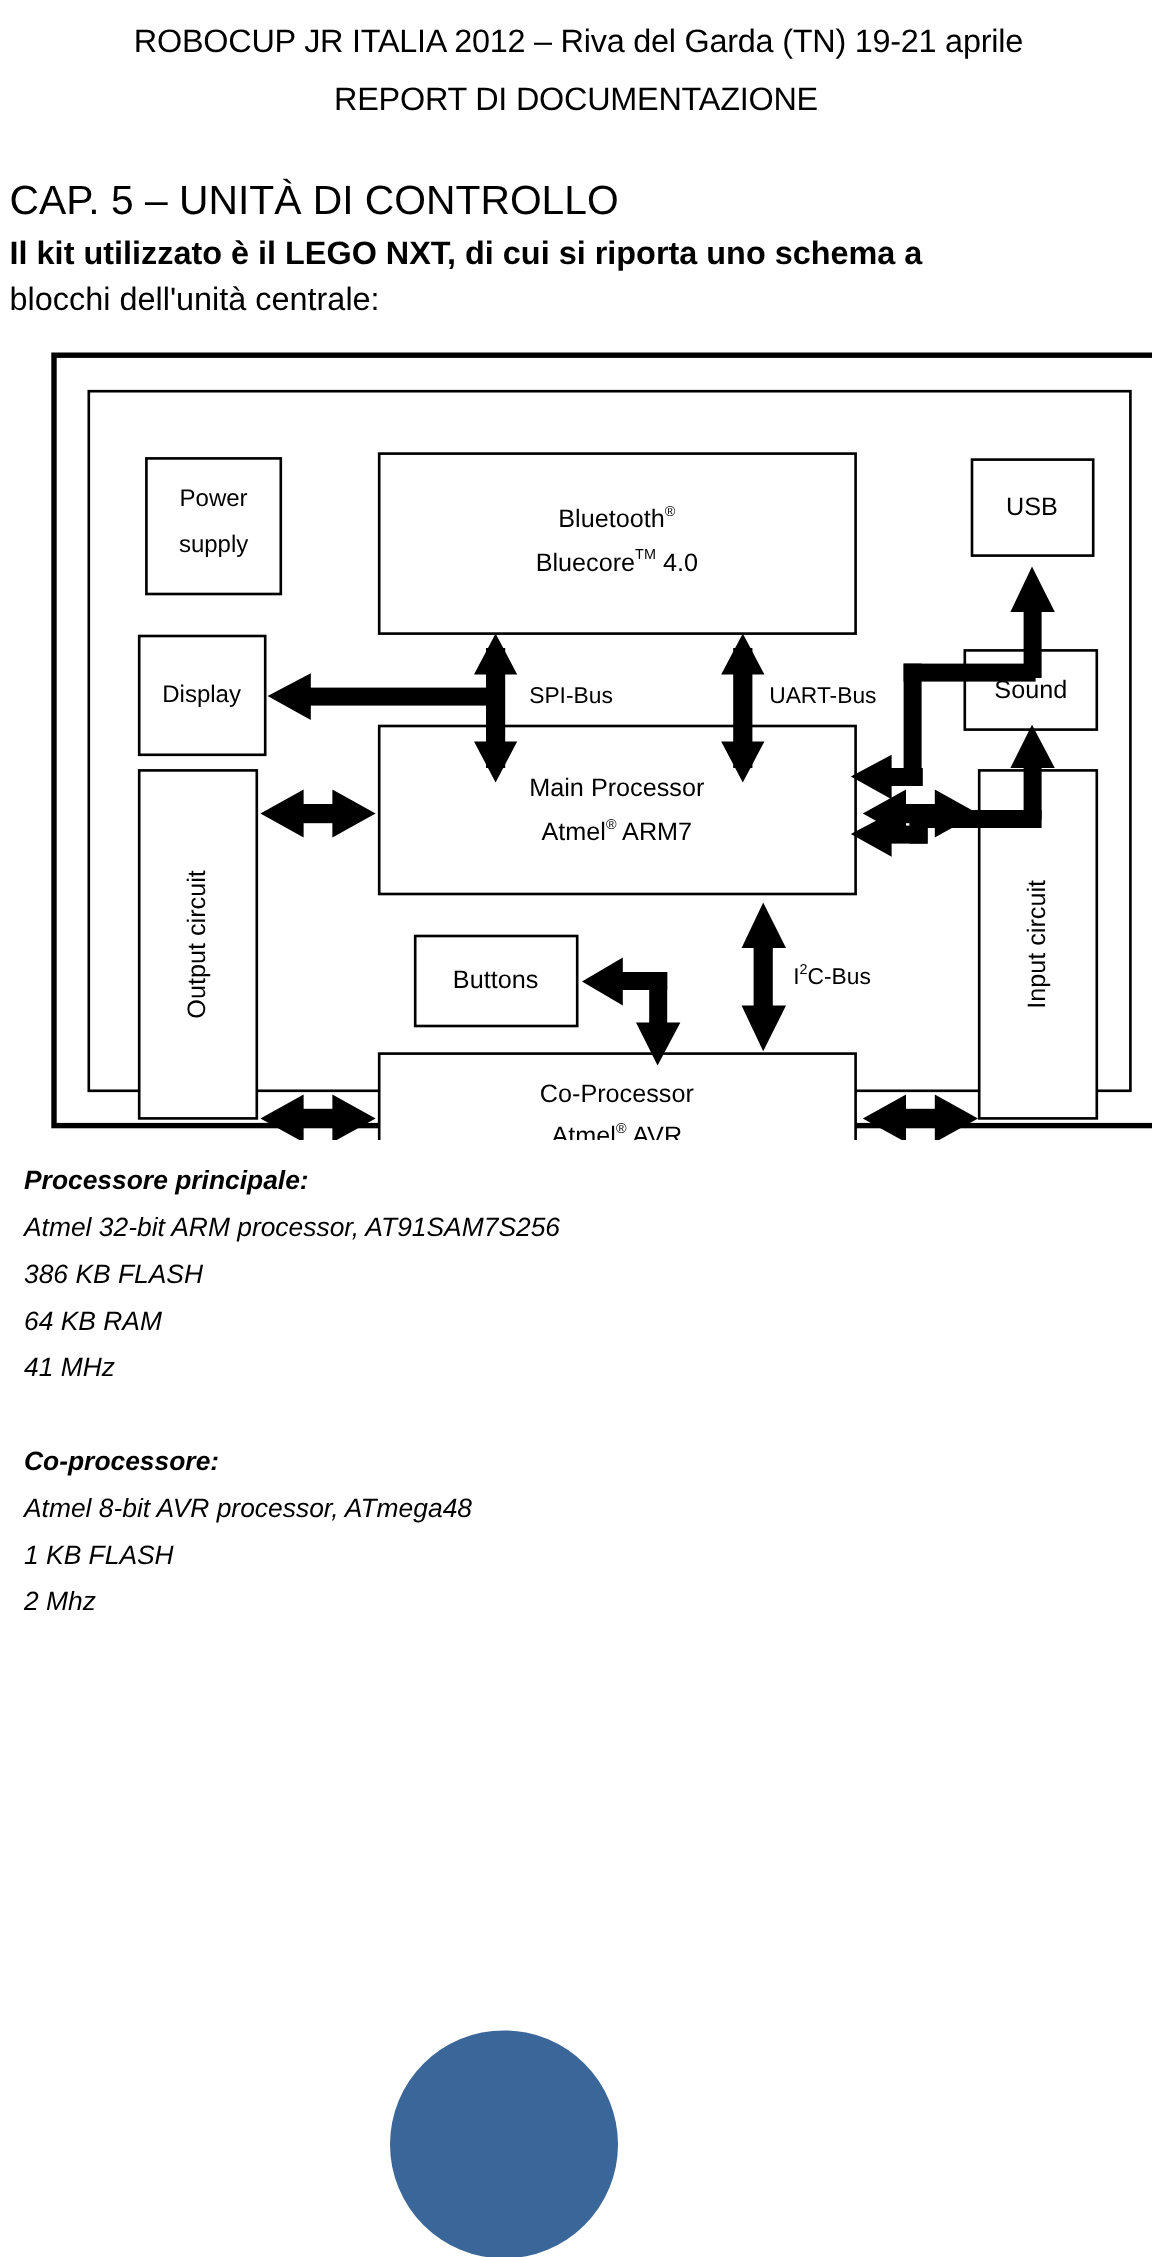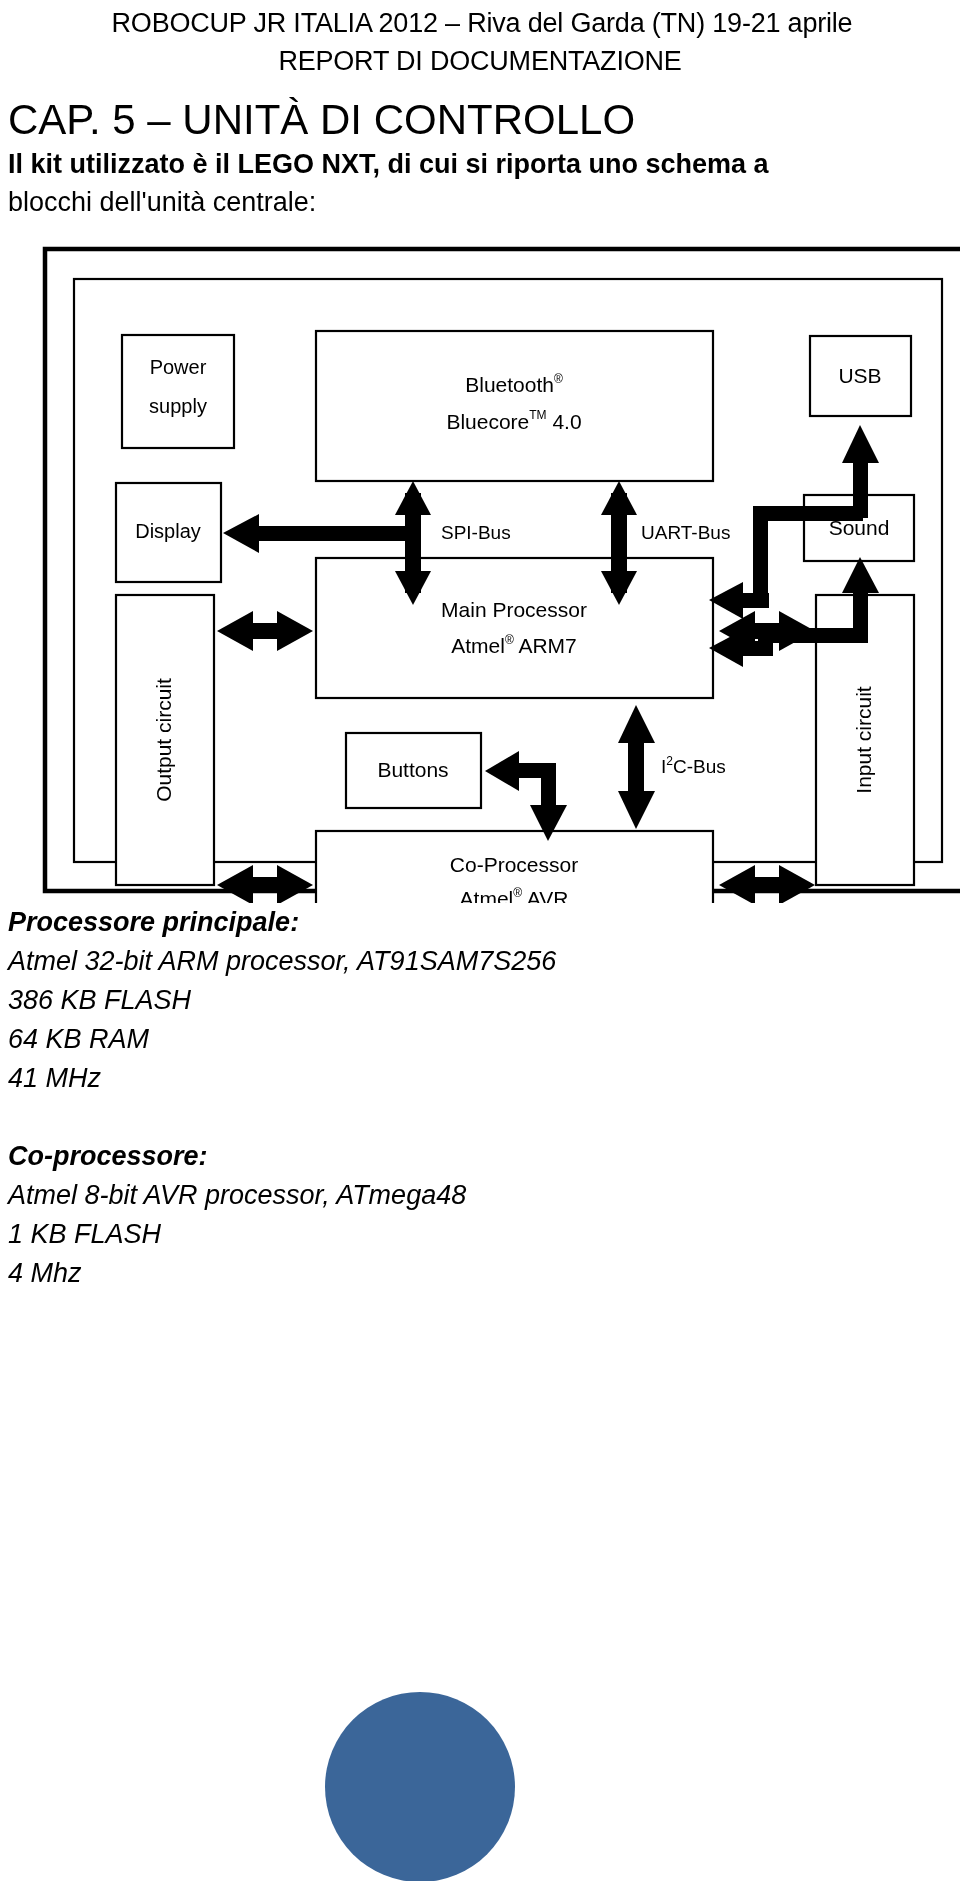--- a/index.html
+++ b/index.html
@@ -21,29 +21,30 @@
   
   .doc-header {
     padding-top: 4px;
     text-align: center;
   }
   .header-line {
     font-size: 27px;
     line-height: 38px;
     letter-spacing: -0.2px;
     white-space: nowrap;
+    margin-top: 11px;
   }
   .header-line-1 { padding-left: 4px; }
   .header-line-2 { }
 
   
   .chapter-title {
-    margin-top: 19px;
+    margin-top: 44px;
     padding-left: 8px;
-    font-size: 42px;
+    font-size: 34px;
     line-height: 42px;
     letter-spacing: 0px;
   }
   .intro-par {
     padding-left: 8px;
     padding-right: 6px;
     margin-top: 4px;
     font-size: 27px;
     line-height: 38px;
     text-align: justify;
@@ -78,23 +79,24 @@
     font-size: 19px;
     fill: #000000;
     text-anchor: start;
     dominant-baseline: middle;
   }
   .dg-sup { font-size: 12px; }
   .dg-reg { font-size: 12px; }
 
   
   .specs {
-    padding-left: 8px;
+    padding-left: 20px;
+    margin-top: 14px;
     font-style: italic;
-    font-size: 27px;
+    font-size: 22px;
     line-height: 39px;
   }
   .specs .spec-head {
     font-weight: bold;
   }
   .specs .spec-line { display: block; white-space: nowrap; }
   .spec-group { margin-bottom: 0; }
   .spec-gap { height: 39px; }
 
   
@@ -273,17 +275,17 @@
     <span class="spec-line">Atmel 32-bit ARM processor, AT91SAM7S256</span>
     <span class="spec-line">386 KB FLASH</span>
     <span class="spec-line">64 KB RAM</span>
     <span class="spec-line">41 MHz</span>
   </div>
   <div class="spec-gap"></div>
   <div class="spec-group">
     <span class="spec-line spec-head">Co-processore:</span>
     <span class="spec-line">Atmel 8-bit AVR processor, ATmega48</span>
     <span class="spec-line">1 KB FLASH</span>
-    <span class="spec-line">4 Mhz</span>
+    <span class="spec-line">2 Mhz</span>
   </div>
 </div>
 
 <div class="blue-circle" style="background: rgb(59, 102, 153);"></div>
 
 </body></html>

